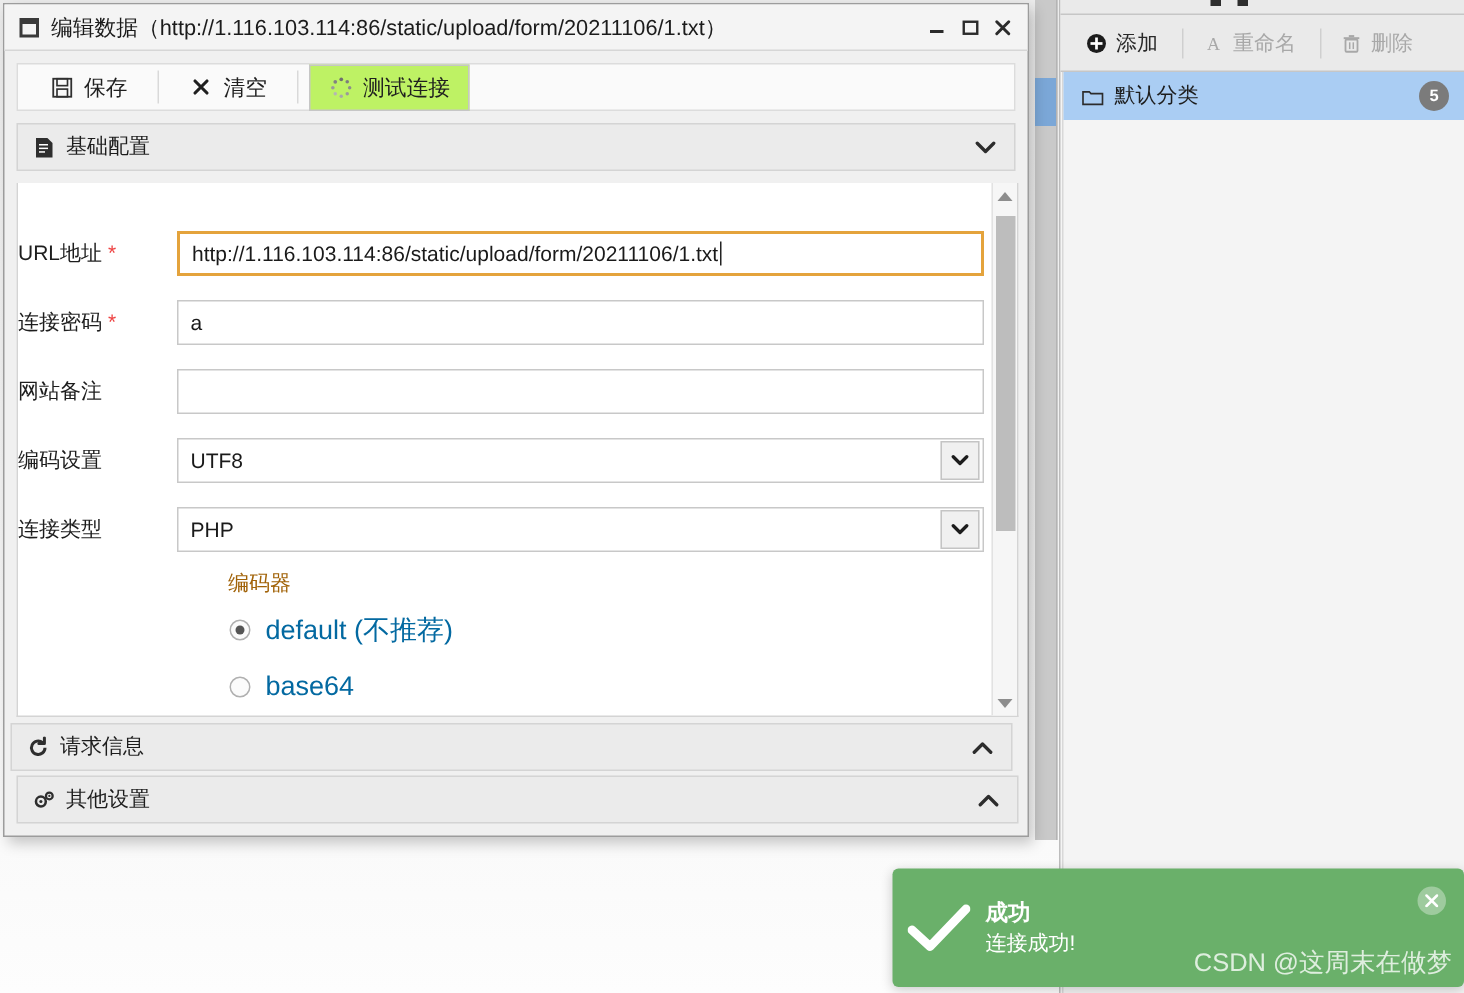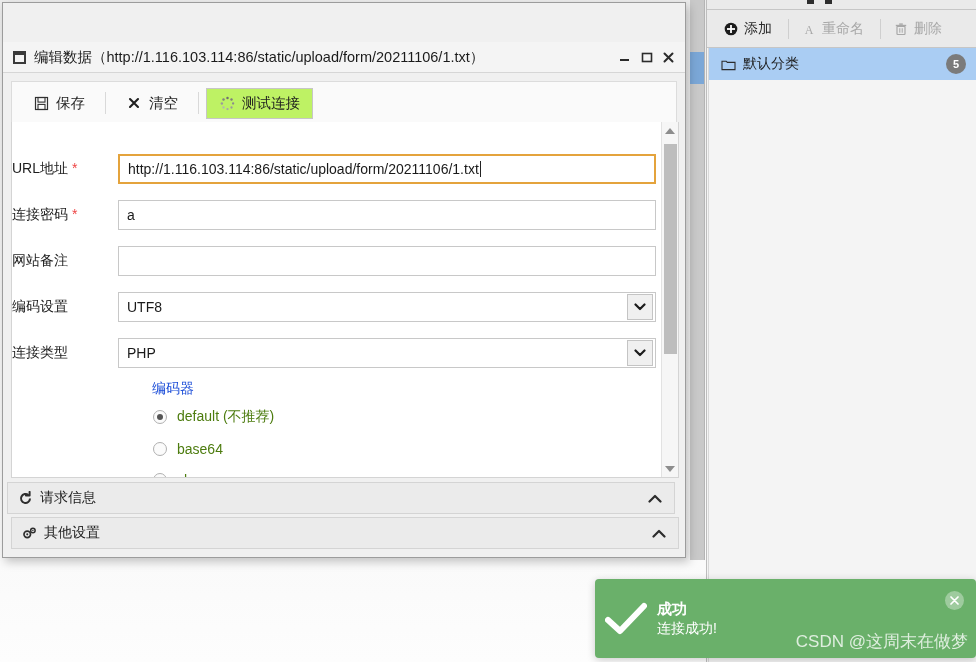--- a/index.html
+++ b/index.html
@@ -162,21 +162,20 @@
     box-shadow: 3px 4px 9px rgba(0,0,0,0.22);
   }
   #titlebar {
     height: 31px;
     display: flex;
     align-items: center;
     padding: 0 6px 0 10px;
     background: #f4f4f4;
     border-bottom: 1px solid #d6d6d6;
     box-sizing: border-box;
-    margin-top: 39px;
   }
   #title-icon {
     width: 13px;
     height: 13px;
     border: 2px solid #3a3a3a;
     border-top-width: 4px;
     box-sizing: border-box;
     flex: 0 0 auto;
   }
   #title-text {
@@ -192,21 +191,21 @@
     height: 22px;
     display: flex;
     align-items: center;
     justify-content: center;
     color: #2b2b2b;
     cursor: pointer;
     flex: 0 0 auto;
   }
 
   #toolbar {
-    height: 44px;
+    height: 32px;
     margin: 8px 8px 0 8px;
     background: #fafafa;
     border: 1px solid #dcdcdc;
     display: flex;
     align-items: center;
     padding-left: 8px;
     box-sizing: border-box;
   }
   .tb-btn {
     display: flex;
@@ -360,21 +359,21 @@
     align-items: center;
     justify-content: center;
     box-sizing: border-box;
     cursor: pointer;
     flex: 0 0 auto;
   }
 
   .group-title {
     padding-left: 140px;
     font-size: 14px;
-    color: #1d4ed8;
+    color: #a16207;
     margin: 12px 0 10px 0;
   }
   .radio-row {
     display: flex;
     align-items: center;
     padding-left: 141px;
     margin-bottom: 15px;
     cursor: pointer;
   }
   .radio {
@@ -390,22 +389,22 @@
     flex: 0 0 auto;
   }
   .radio .dot {
     width: 6px;
     height: 6px;
     border-radius: 50%;
     background: #555;
   }
   .radio-label {
     margin-left: 10px;
-    font-size: 14px;
-    color: #4d7c0f;
+    font-size: 18px;
+    color: #0369a1;
   }
 
   
   #vscroll {
     position: absolute;
     right: 0;
     top: 0;
     width: 17px;
     height: 100%;
     background: #f6f6f6;

